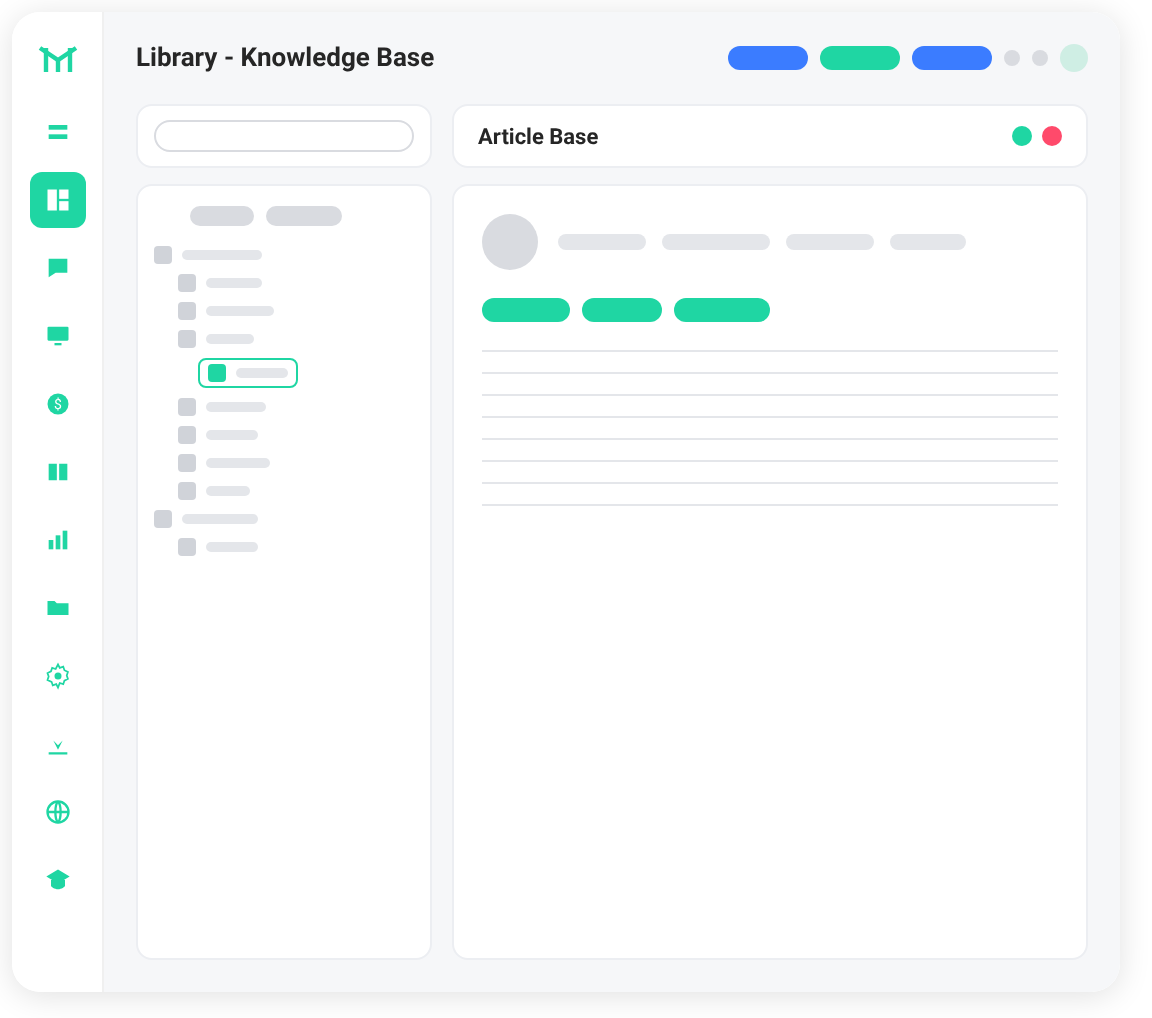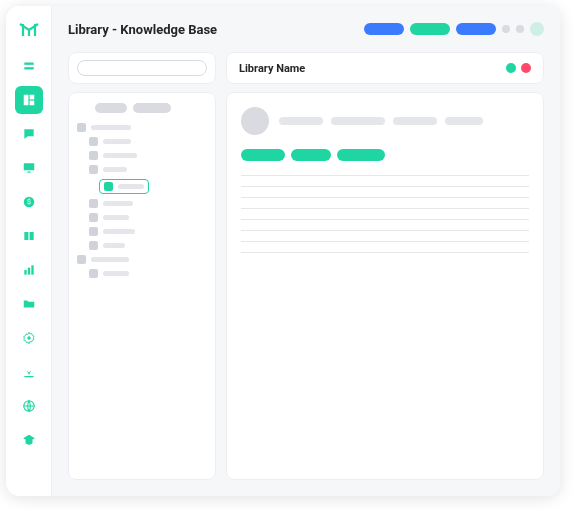--- a/index.html
+++ b/index.html
@@ -204,21 +204,21 @@
             <div class="tnode ind1">
                 <div class="tsquare"></div>
                 <div class="tline" style="width:26px"></div>
               </div>
           </div>
         </div>
       </div>
 
       <div class="right-col">
         <div class="article-header-card">
-          <div class="article-name">Library Name</div>
+          <div class="article-name">Article Base</div>
           <div class="status-dots">
             <div class="sdot g"></div>
             <div class="sdot r"></div>
           </div>
         </div>
         <div class="article-card">
           <div class="author-row">
             <div class="author-avatar"></div>
             <div class="meta-pills">
               <div class="meta-pill mp1"></div>

